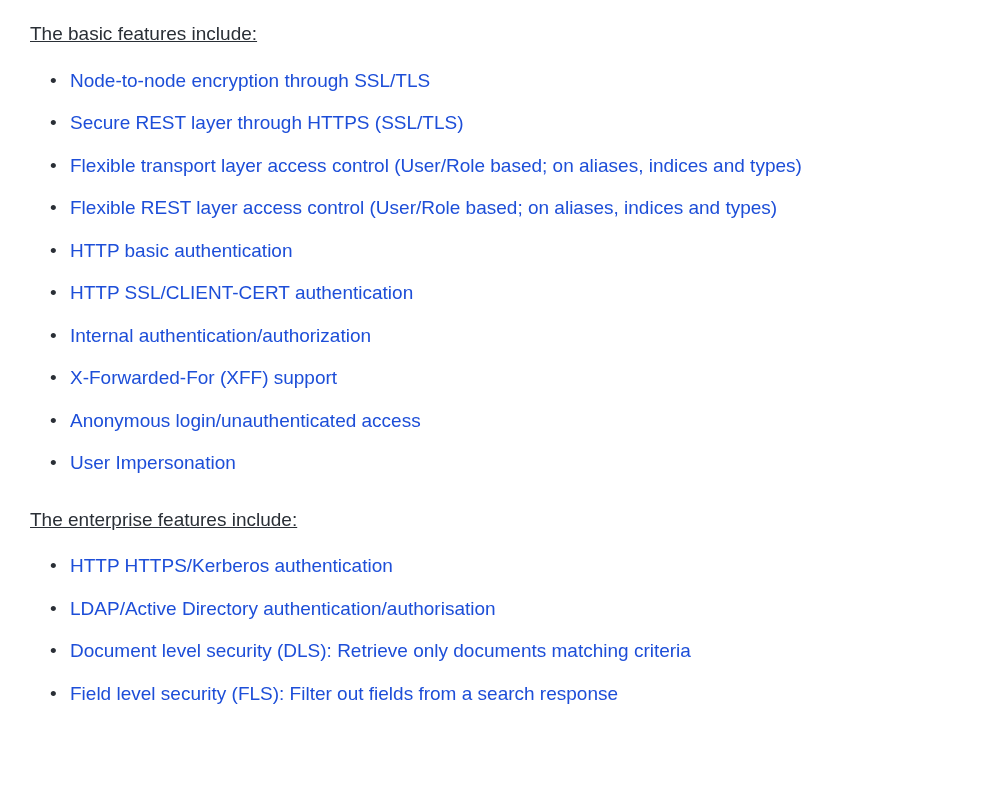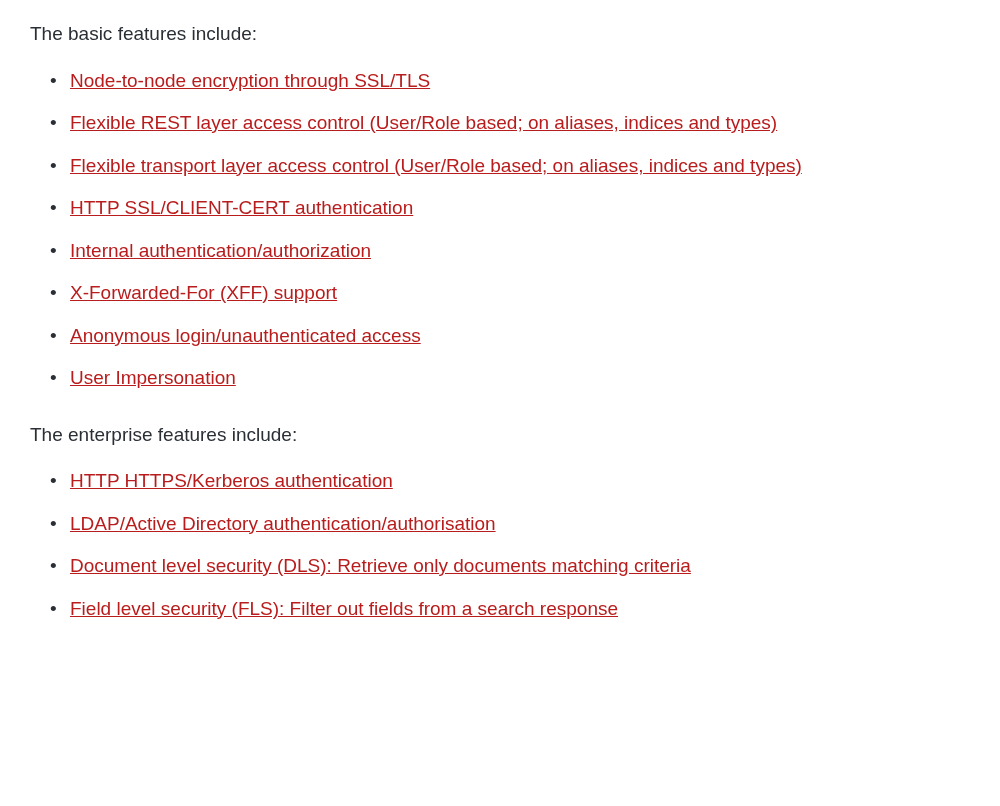--- a/index.html
+++ b/index.html
@@ -13,53 +13,55 @@
       color: #24292e;
       width: 1000px;
       height: 806px;
       padding: 20px 30px;
       font-size: 19px;
       line-height: 1.5;
     }
     .intro {
       margin-bottom: 18px;
       color: #2a2f36;
+      text-decoration: underline;
     }
     ul {
       list-style: none;
       margin-bottom: 28px;
       padding-left: 40px;
     }
     li {
       position: relative;
       margin-bottom: 14px;
-      color: #b91c1c;
-      text-decoration: underline;
+      color: #1d4ed8;
     }
     li::before {
       content: "•";
       position: absolute;
       left: -20px;
       top: 0;
       color: #2a2f36;
       font-size: 19px;
     }
     .section-2 {
       margin-top: 12px;
     }
   </style>
 </head>
 <body>
 
 <div>
   <p class="intro">The basic features include:</p>
   <ul>
     <li>Node-to-node encryption through SSL/TLS</li>
+    <li>Secure REST layer through HTTPS (SSL/TLS)</li>
+    <li>Flexible transport layer access control (User/Role based; on aliases, indices and types)</li>
     <li>Flexible REST layer access control (User/Role based; on aliases, indices and types)</li>
-    <li>Flexible transport layer access control (User/Role based; on aliases, indices and types)</li>
+    <li>HTTP basic authentication</li>
     <li>HTTP SSL/CLIENT-CERT authentication</li>
     <li>Internal authentication/authorization</li>
     <li>X-Forwarded-For (XFF) support</li>
     <li>Anonymous login/unauthenticated access</li>
     <li>User Impersonation</li>
   </ul>
 
   <p class="intro section-2">The enterprise features include:</p>
   <ul>
     <li>HTTP HTTPS/Kerberos authentication</li>

